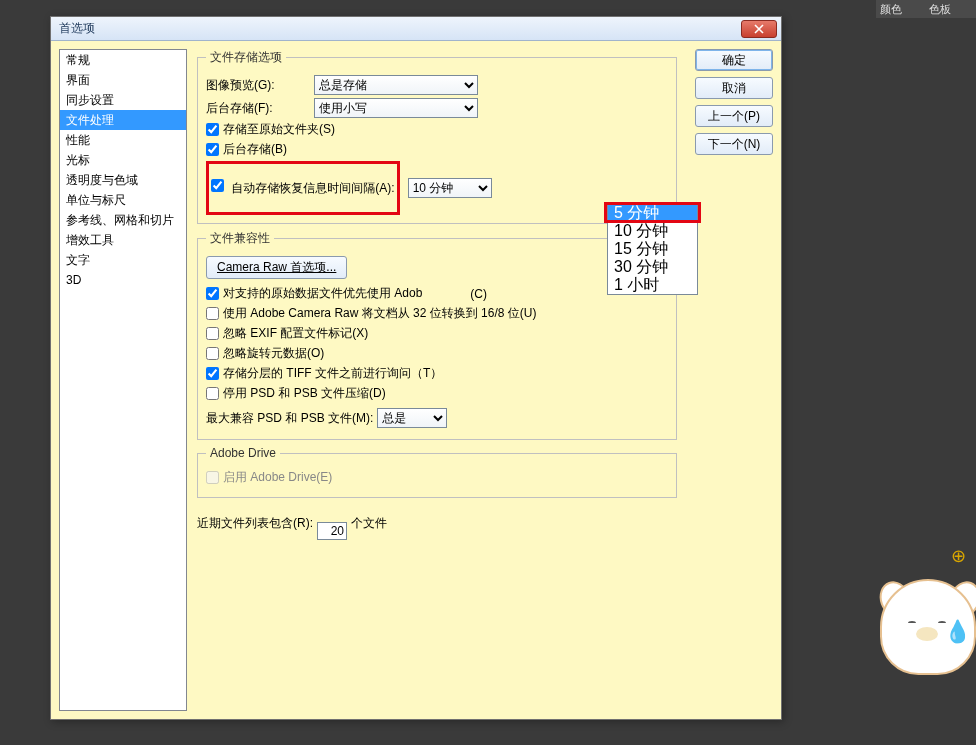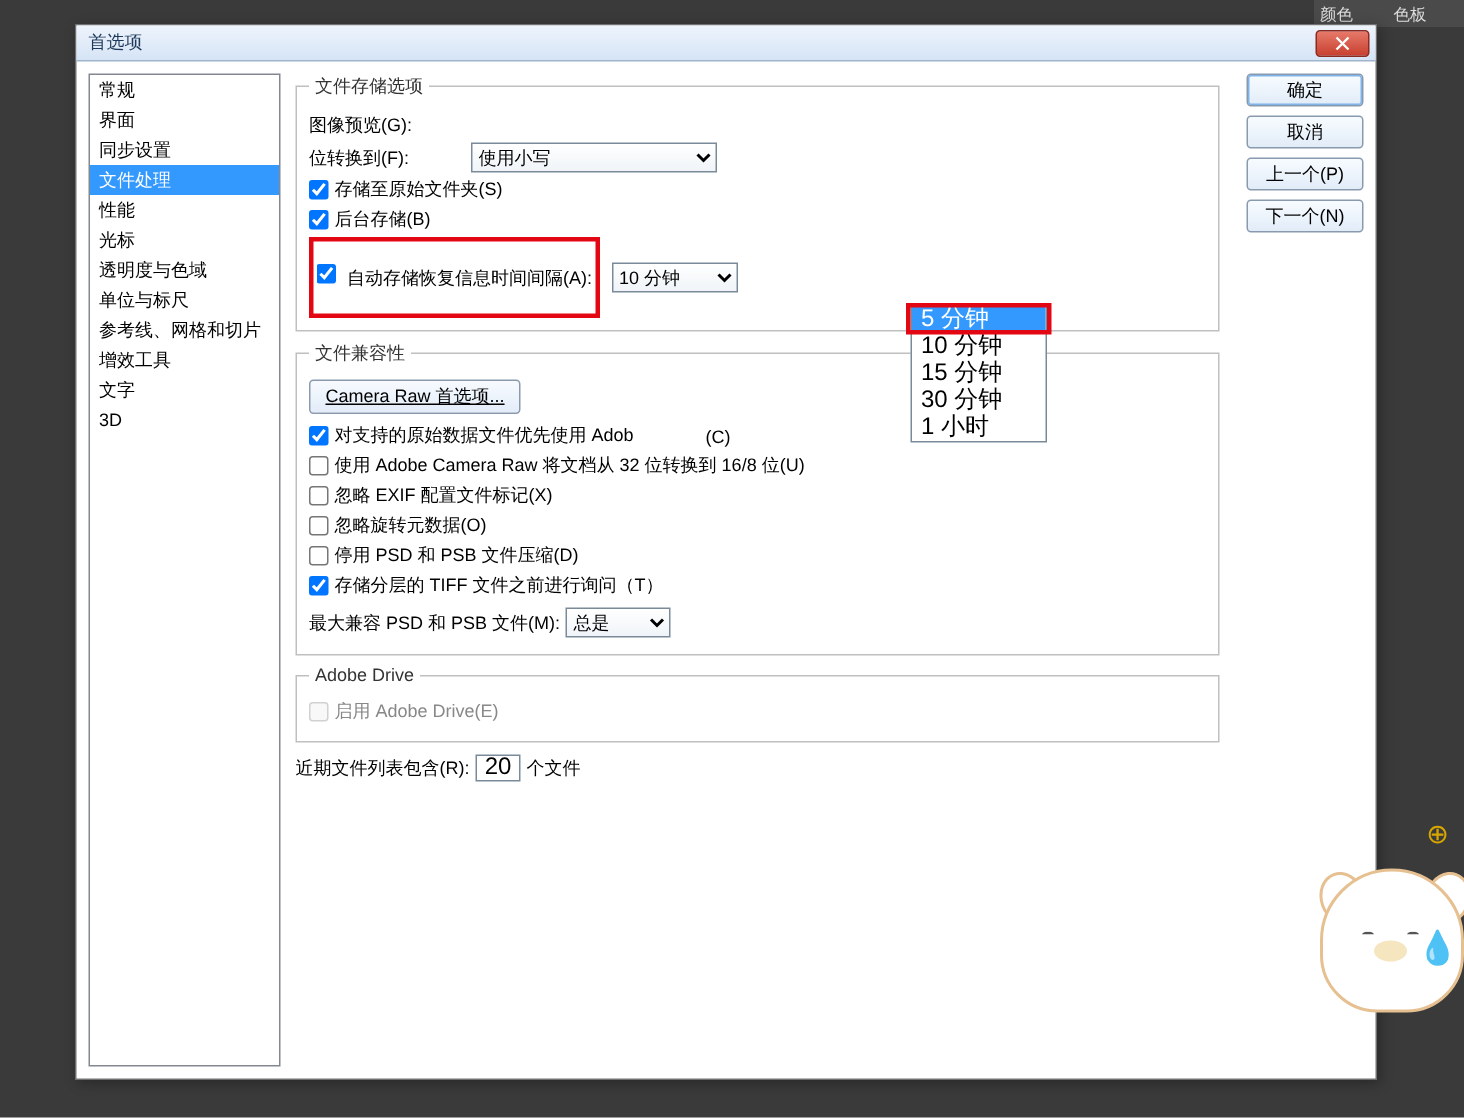--- a/index.html
+++ b/index.html
@@ -15,22 +15,22 @@
   }
   .behind-tabs {
     position: absolute; top: 0; right: 0; height: 18px;
     background: #4a4a4a; color: #ddd; width: 100px; display: flex; gap: 2px; font-size: 11px; align-items:center; padding-left:4px;
   }
   .behind-tabs span { flex:1; }
 
   .dialog {
     position: absolute;
     left: 50px; top: 16px;
-    width: 868px; height: 704px;
-    background: #ffffff;
+    width: 732px; height: 704px;
+    background: #fef9c3;
     border: 1px solid #707070;
     box-shadow: 2px 2px 8px rgba(0,0,0,.3);
     display: flex; flex-direction: column;
   }
   .titlebar {
     height: 24px;
     background: linear-gradient(#eef4fc, #d6e4f6);
     border-bottom: 1px solid #a0b4cc;
     display: flex; align-items: center;
     padding: 0 4px 0 8px;
@@ -123,21 +123,21 @@
 
   .camera-btn {
     border: 1px solid #8a9aae; border-radius:3px;
     background: linear-gradient(#f7fbff,#e2ecf8);
     padding: 2px 10px; cursor:pointer;
     text-decoration: underline;
     font-size:12px;
   }
   .adobe-drive-chk { color:#888; }
   .recent-row { margin-top:8px; display:flex;align-items:center;gap:4px; }
-  .num-input { width:30px; height:18px; border:1px solid #7a8a99; text-align:center; font-size:16px; }
+  .num-input { width:30px; height:18px; border:1px solid #7a8a99; text-align:right; font-size:12px;margin-top:16px; }
 
   .mascot {
     position:absolute; right:0; bottom:70px; width:100px; height:130px;
     pointer-events:none;
   }
   .mascot .bulb { position:absolute; top:0; right:10px; font-size:18px; color:#d9a600; }
   .mascot .face {
     position:absolute; bottom:0; right:0; width:96px; height:96px;
     background:#fff; border:2px solid #e6c090; border-radius:50% 50% 40% 40%;
   }
@@ -185,23 +185,26 @@
         <div class="sidebar-item">3D</div>
       </div>
 
     <div class="content">
 
       <fieldset>
         <legend>文件存储选项</legend>
 
         <div class="row">
           <span class="label-right">图像预览(G):</span>
+          <select class="combo">
+            <option>总是存储</option>
+          </select>
         </div>
         <div class="row">
-          <span class="label-right">位转换到(F):</span>
+          <span class="label-right">后台存储(F):</span>
           <select class="combo">
             <option>使用小写</option>
           </select>
         </div>
 
         <div class="chk-row">
           <input type="checkbox" class="check" checked="" style="">
           <span>存储至原始文件夹(S)</span>
         </div>
         <div class="chk-row">
@@ -247,26 +250,26 @@
         </div>
         <div class="chk-row">
           <input type="checkbox" class="check" style="">
           <span>忽略 EXIF 配置文件标记(X)</span>
         </div>
         <div class="chk-row">
           <input type="checkbox" class="check" style="">
           <span>忽略旋转元数据(O)</span>
         </div>
         <div class="chk-row">
+          <input type="checkbox" class="check" checked="" style="">
+          <span>存储分层的 TIFF 文件之前进行询问（T）</span>
+        </div>
+        <div class="chk-row">
           <input type="checkbox" class="check" style="">
           <span>停用 PSD 和 PSB 文件压缩(D)</span>
-        </div>
-        <div class="chk-row">
-          <input type="checkbox" class="check" checked="" style="">
-          <span>存储分层的 TIFF 文件之前进行询问（T）</span>
         </div>
 
         <div class="row" style="margin-top:6px">
           <span>最大兼容 PSD 和 PSB 文件(M):</span>
           <select class="combo small">
             <option>总是</option>
           </select>
         </div>
       </fieldset>
 

